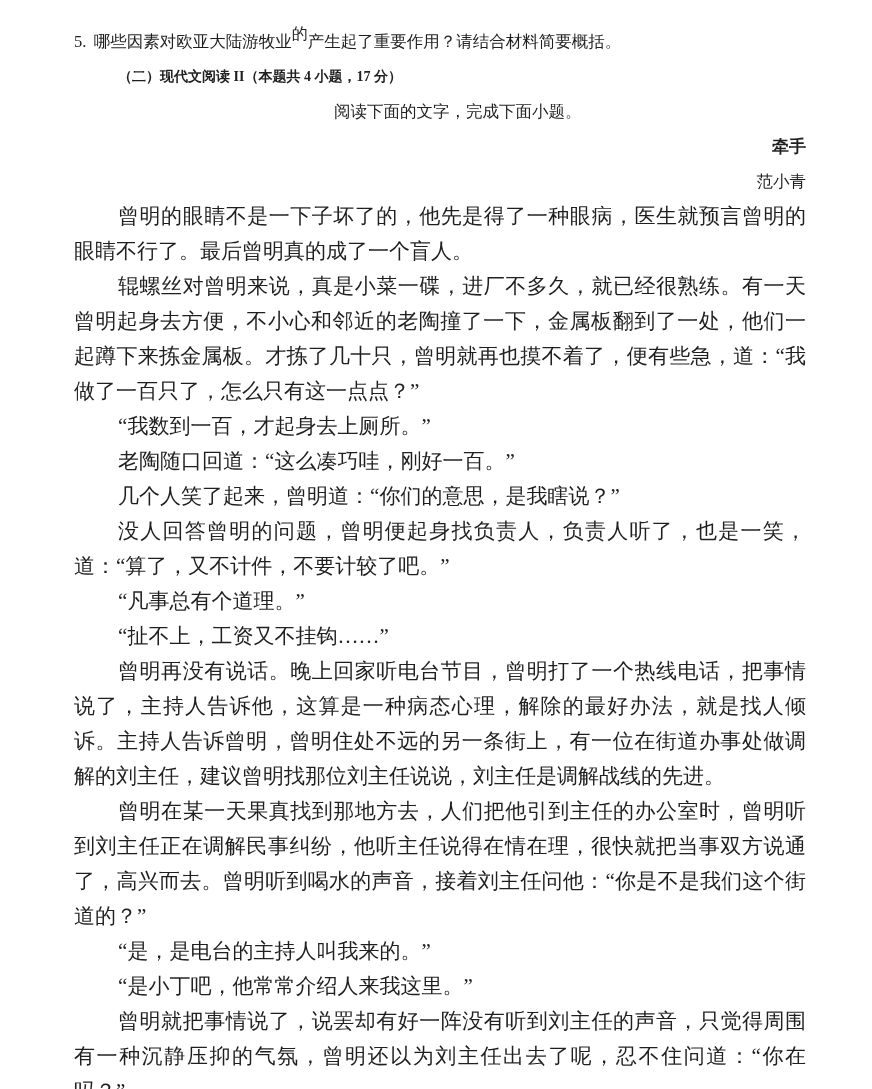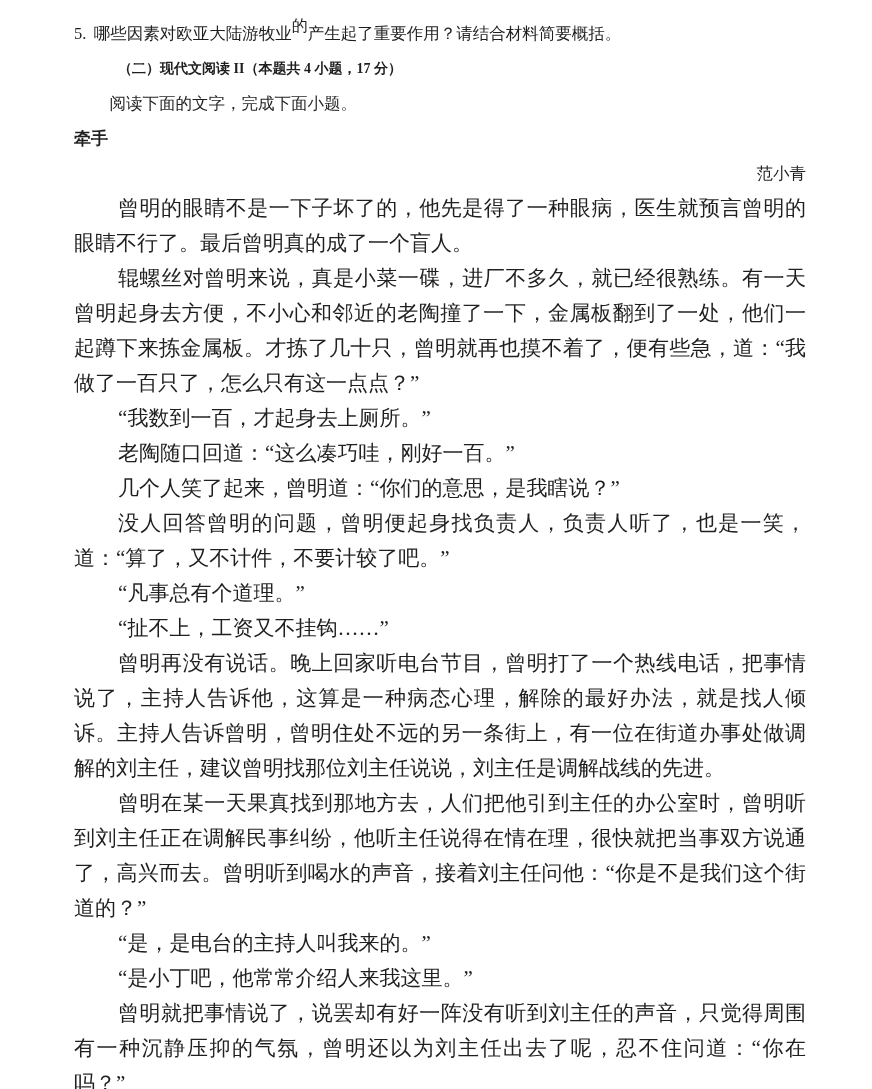--- a/index.html
+++ b/index.html
@@ -11,21 +11,21 @@
     width: 872px;
     height: 1089px;
     overflow: hidden;
     font-family: "Liberation Serif", "DejaVu Serif", serif;
     color: #1f1f1f;
   }
   .page {
     box-sizing: border-box;
     width: 872px;
     height: 1089px;
-    padding: 16px 66px 0 74px;
+    padding: 24px 66px 0 74px;
     background: #ffffff;
   }
   .question-line {
     font-size: 16.5px;
     line-height: 35px;
     white-space: nowrap;
   }
   .question-number {
     margin-right: 0.45em;
   }
@@ -39,24 +39,25 @@
     padding-left: 44px;
     font-size: 14px;
     font-weight: bold;
     line-height: 35px;
   }
   .instruction {
     margin: 0;
     text-indent: 2.15em;
     font-size: 16.5px;
     line-height: 35px;
+    text-align: center;
   }
   .article-title {
     margin: 0;
-    text-align: left;
+    text-align: right;
     font-size: 17px;
     font-weight: bold;
     line-height: 35px;
   }
   .article-author {
     margin: 0;
     text-align: right;
     font-size: 16.5px;
     line-height: 35px;
   }

